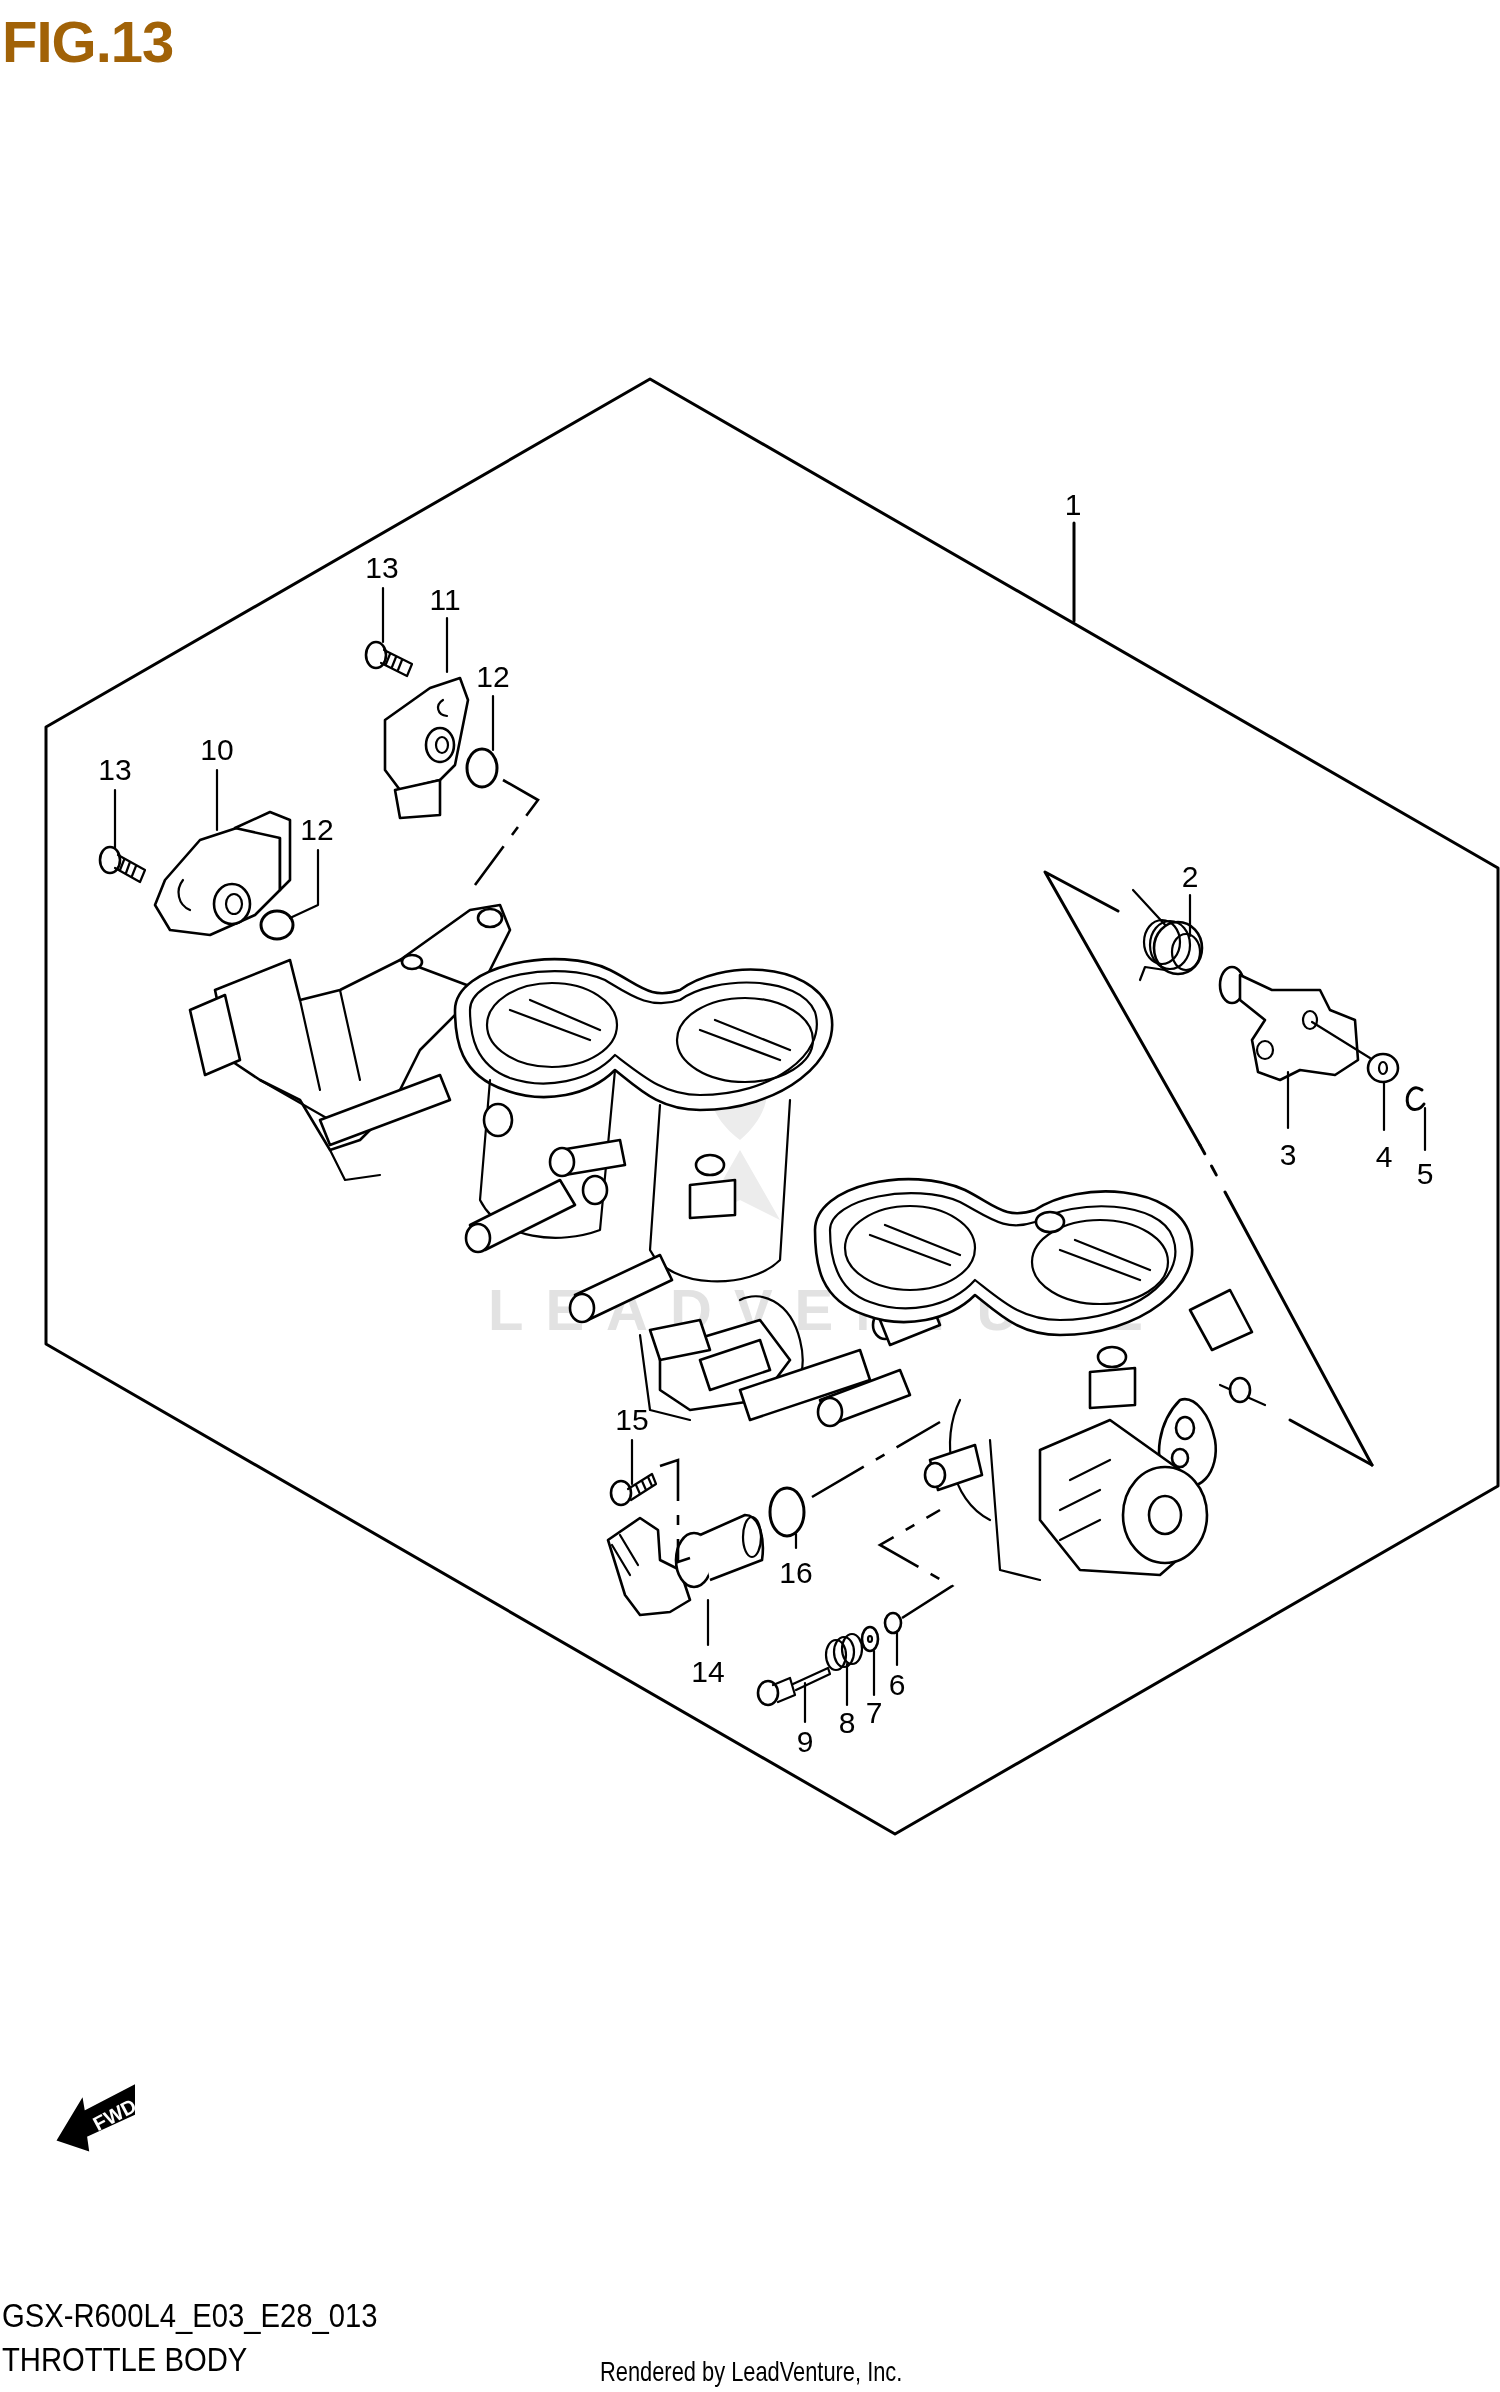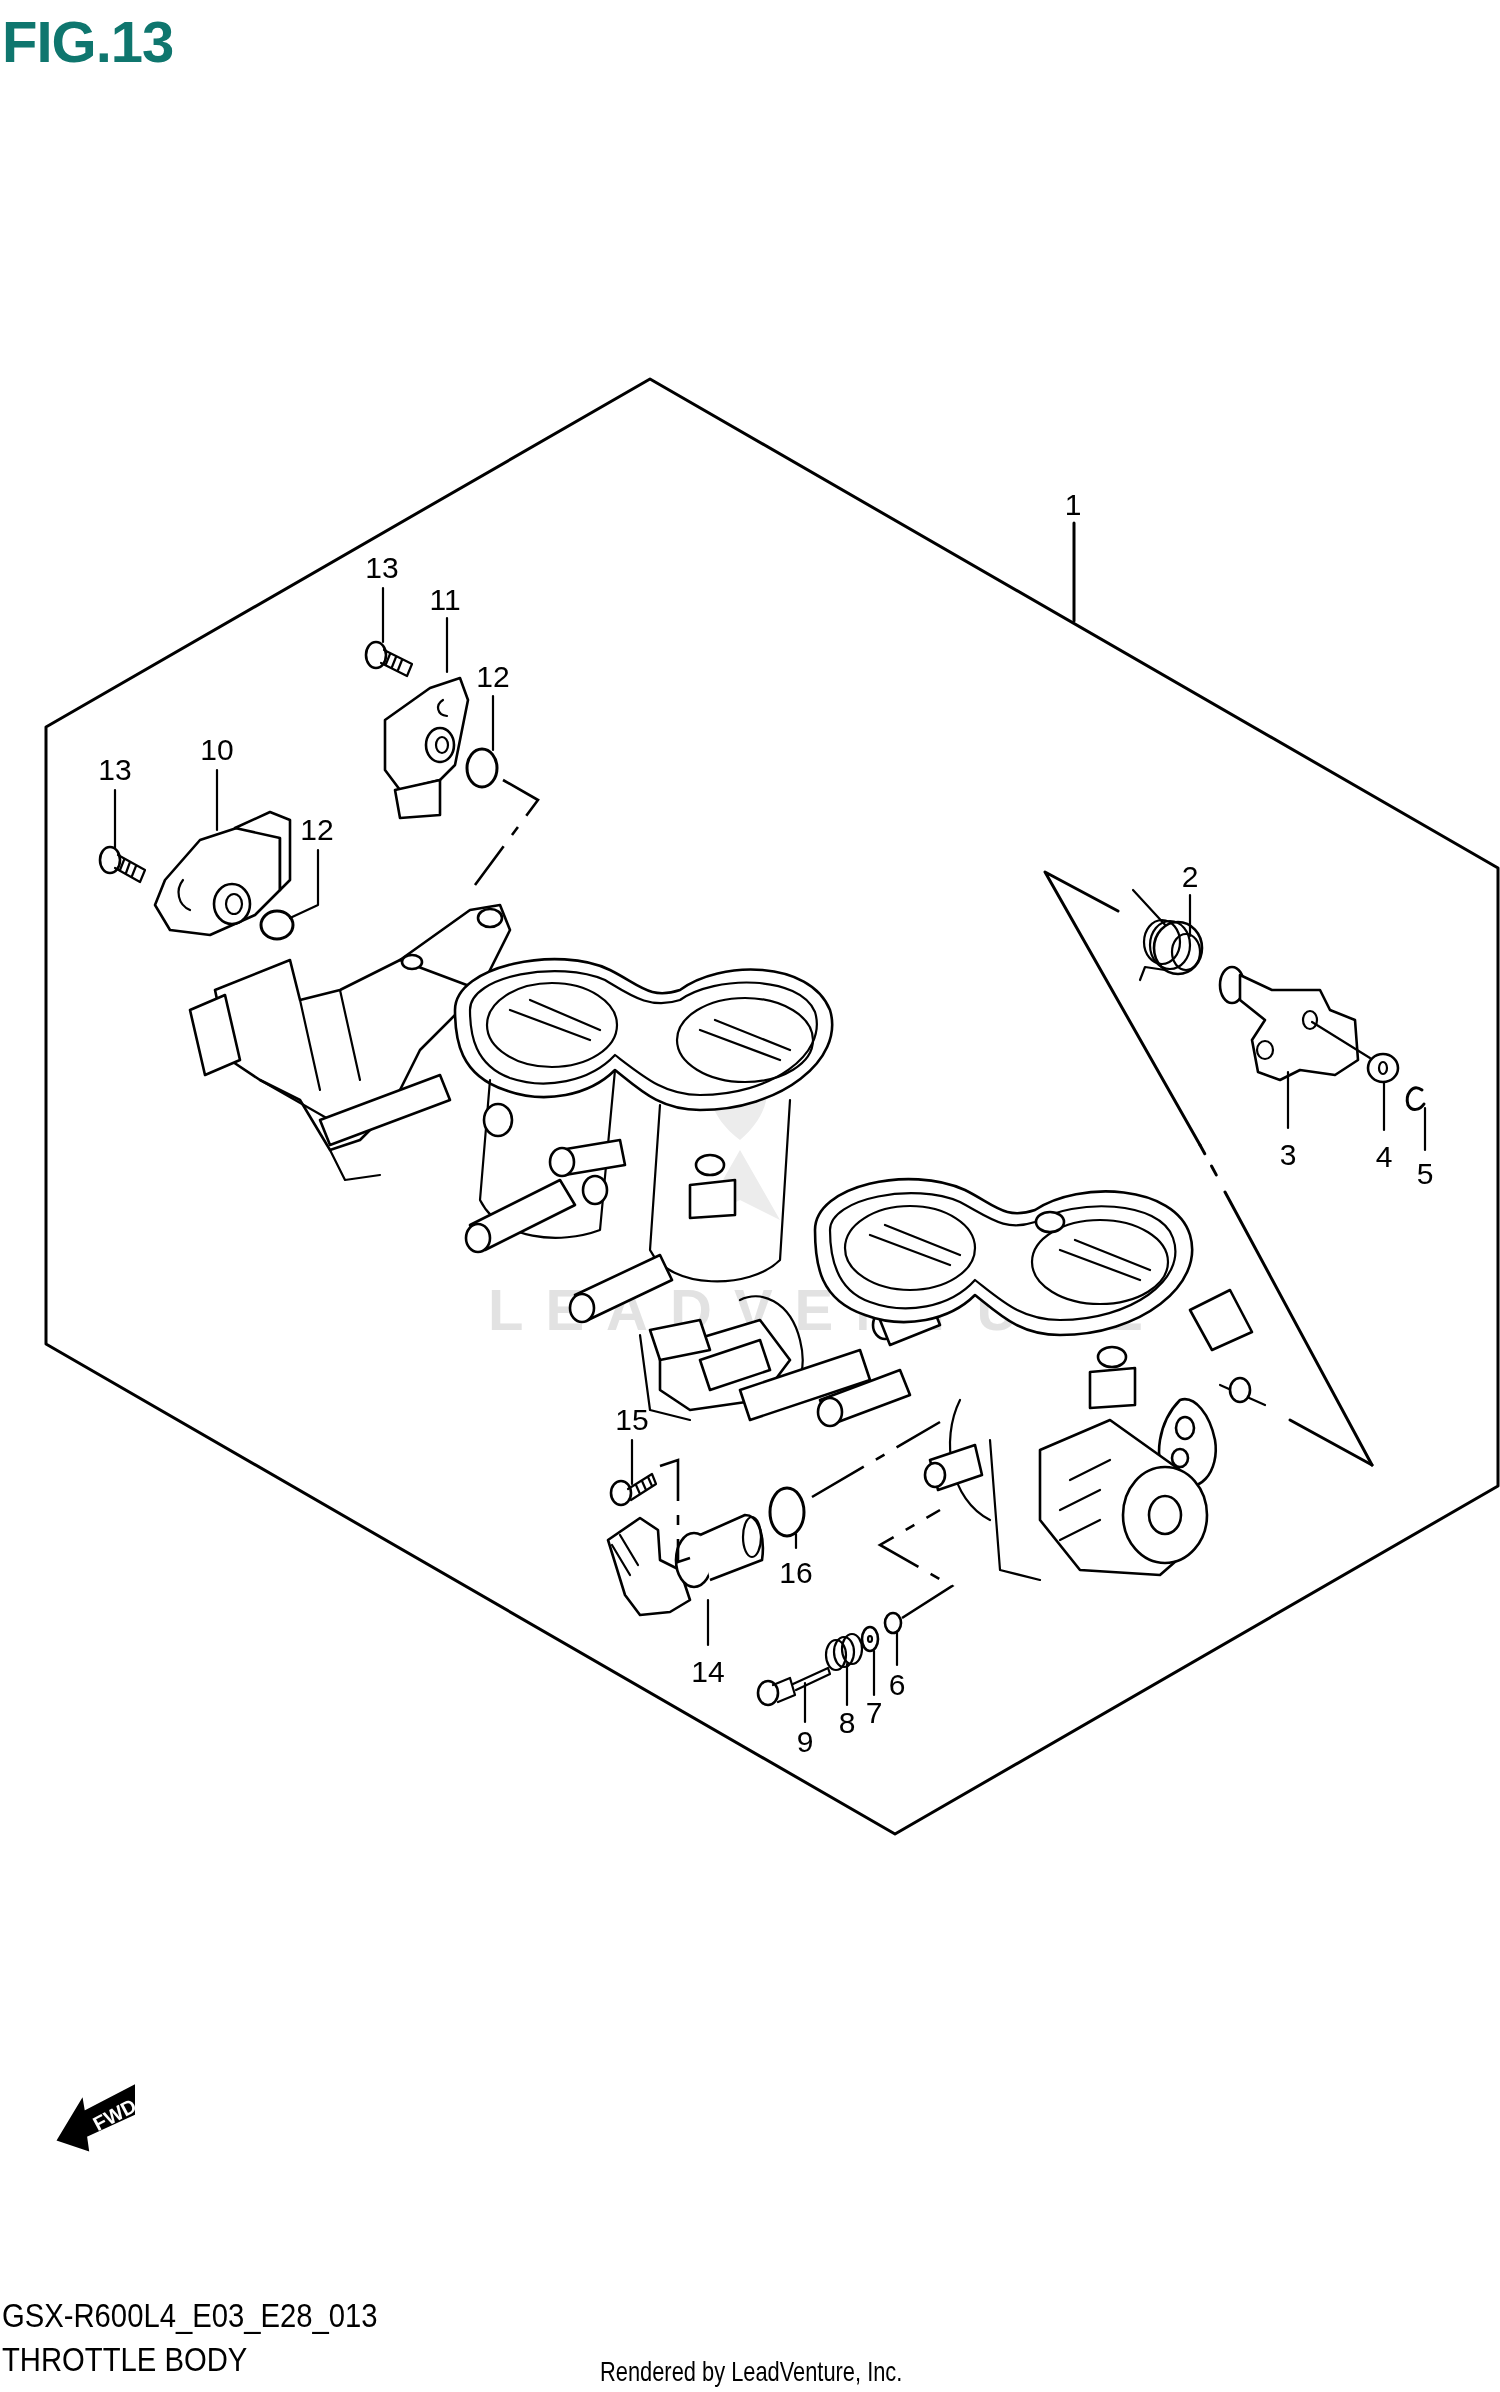--- a/index.html
+++ b/index.html
@@ -1,17 +1,17 @@
 <!DOCTYPE html>
 <html><head>
 <meta charset="utf-8">
 <style>
   html, body { margin:0; padding:0; background:#ffffff; }
   body { width:1500px; height:2392px; position:relative; overflow:hidden; font-family:"Liberation Sans", sans-serif; }
-  .fig-title { position:absolute; left:2px; top:8px; font-family:"Liberation Sans", sans-serif; font-weight:bold; font-size:58px; color:#0f766e; letter-spacing:-1px; }
+  .fig-title { position:absolute; left:2px; top:8px; font-family:"Liberation Sans", sans-serif; font-weight:bold; font-size:58px; color:#a16207; letter-spacing:-1px; }
   .diagram { position:absolute; left:0; top:0; width:1500px; height:2392px; }
   .callout { font-family:"Liberation Sans", sans-serif; font-size:30px; fill:#000; text-anchor:middle; }
   .watermark { font-family:"Liberation Sans", sans-serif; font-size:58px; font-weight:bold; fill:#e2e2e2; letter-spacing:22px; }
   .model-code { position:absolute; left:2px; top:2296px; font-family:"Liberation Sans", sans-serif; font-size:34px; color:#000; transform:scaleX(0.86); transform-origin:left top; }
   .section-title { position:absolute; left:2px; top:2340px; font-family:"Liberation Sans", sans-serif; font-size:34px; color:#000; transform:scaleX(0.86); transform-origin:left top; }
   .render-credit { position:absolute; left:600px; top:2356px; font-family:"Liberation Sans", sans-serif; font-size:28px; color:#000; transform:scaleX(0.78); transform-origin:left top; }
   .fwd { position:absolute; left:52px; top:2078px; width:90px; height:84px; }
   .ln { fill:none; stroke:#000; stroke-width:3; stroke-linejoin:round; stroke-linecap:round; }
   .ln2 { fill:none; stroke:#000; stroke-width:2.2; stroke-linejoin:round; stroke-linecap:round; }
   .dash { fill:none; stroke:#000; stroke-width:2.6; stroke-dasharray:60 14 10 14; }

